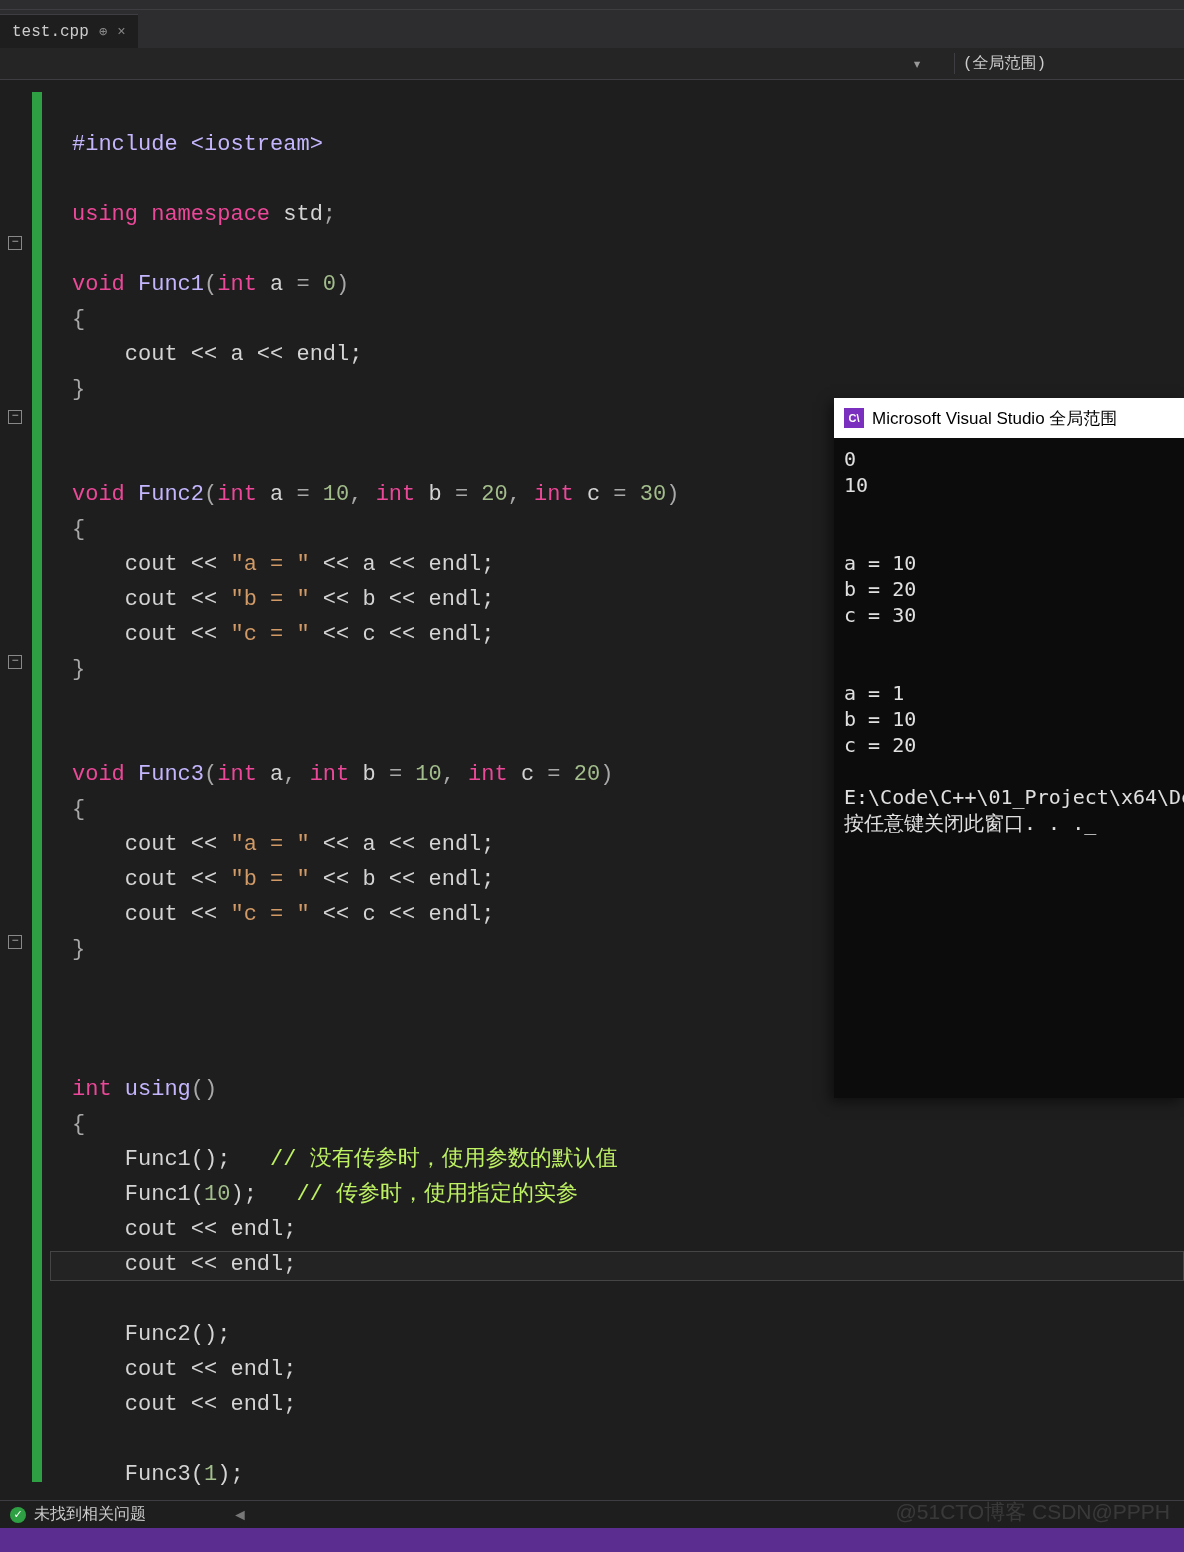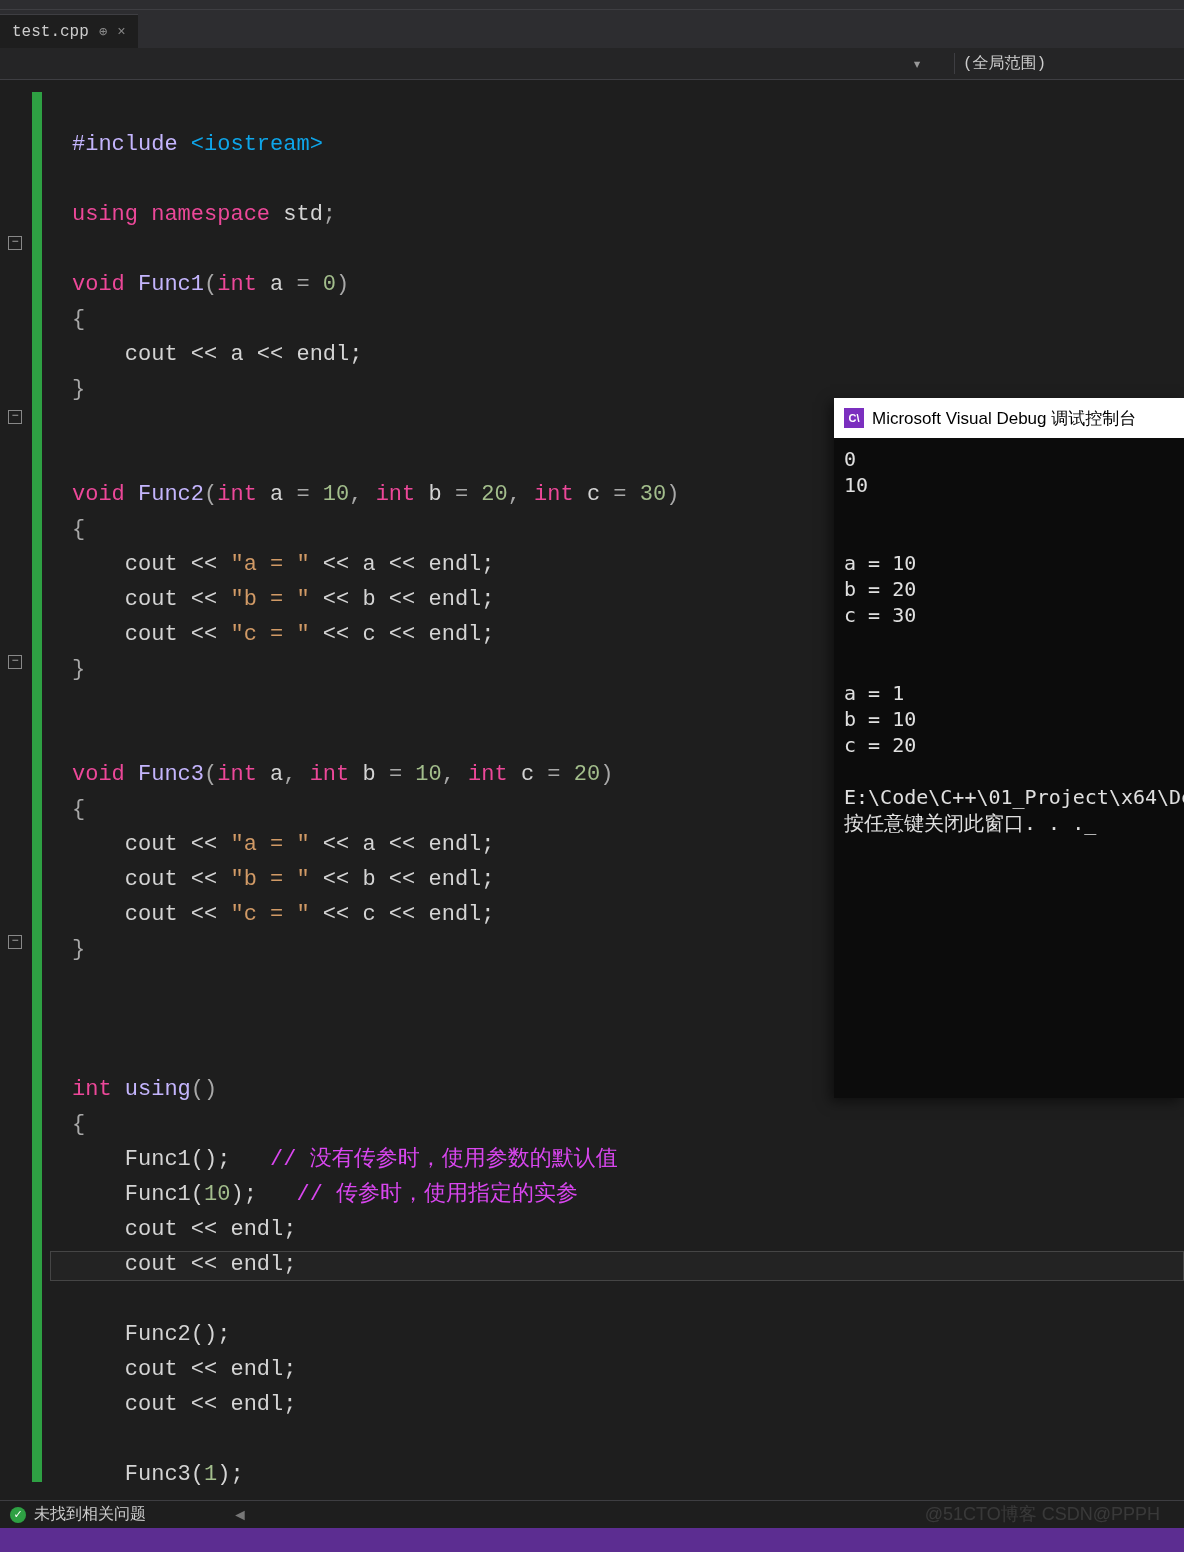--- a/index.html
+++ b/index.html
@@ -57,23 +57,23 @@
 .code{
   position:absolute; left:72px; top:12px; right:0;
   font-size:22px; line-height:35px;
   white-space:pre; color:#d4d4d4;
 }
 .kw{ color:#ec4899; }
 .fn{ color:#c4b5fd; }
 .op{ color:#a8a8a8; }
 .num{ color:#a3be8c; }
 .str{ color:#d19a66; }
-.cmt{ color:#d946ef; }
+.cmt{ color:#bef264; }
 .pre{ color:#c4b5fd; }
-.inc{ color:#0ea5e9; }
+.inc{ color:#c4b5fd; }
 .cursor-line{
   position:absolute; left:50px; right:0; height:30px;
   border:1px solid #454545; background:#232323;
 }
 .console-win{
   position:absolute; right:0; top:398px;
   width:350px; height:700px;
   background:#0c0c0c;
   box-shadow:-4px 4px 12px rgba(0,0,0,.5);
   font-size:18px;
@@ -101,22 +101,22 @@
   font-family:"Segoe UI",sans-serif;
 }
 .status-ok{ width:16px; height:16px; border-radius:50%; background:#2ea043; margin-right:8px;
   display:flex; align-items:center; justify-content:center; color:#fff; font-size:11px;}
 .status-resize{ position:absolute; left:232px; color:#777; }
 .bottom-purple{
   position:absolute; left:0; right:0; bottom:0; height:24px;
   background:#5c2d91;
 }
 .watermark{
-  position:absolute; right:24px; bottom:26px;
-  font-size:18px; color:rgba(255,255,255,.12);
+  position:absolute; right:14px; bottom:26px;
+  font-size:21px; color:rgba(255,255,255,.12);
   font-family:sans-serif;
 }
 </style>
 </head>
 <body>
 
 <div class="top-toolbar"></div>
 
 <div class="tab-bar">
   <div class="file-tab">
@@ -185,21 +185,21 @@
 <span>    Func3(</span><span class="num">1</span><span>);</span>
 
 
 
   </div>
 </div>
 
 <div class="console-win">
   <div class="console-title">
     <div class="console-icon">C\</div>
-    <span>Microsoft Visual Debug 调试控制台</span>
+    <span>Microsoft Visual Studio 全局范围</span>
   </div>
   <div class="console-body">0
 10
 
 
 a = 10
 b = 20
 c = 30
 
 

